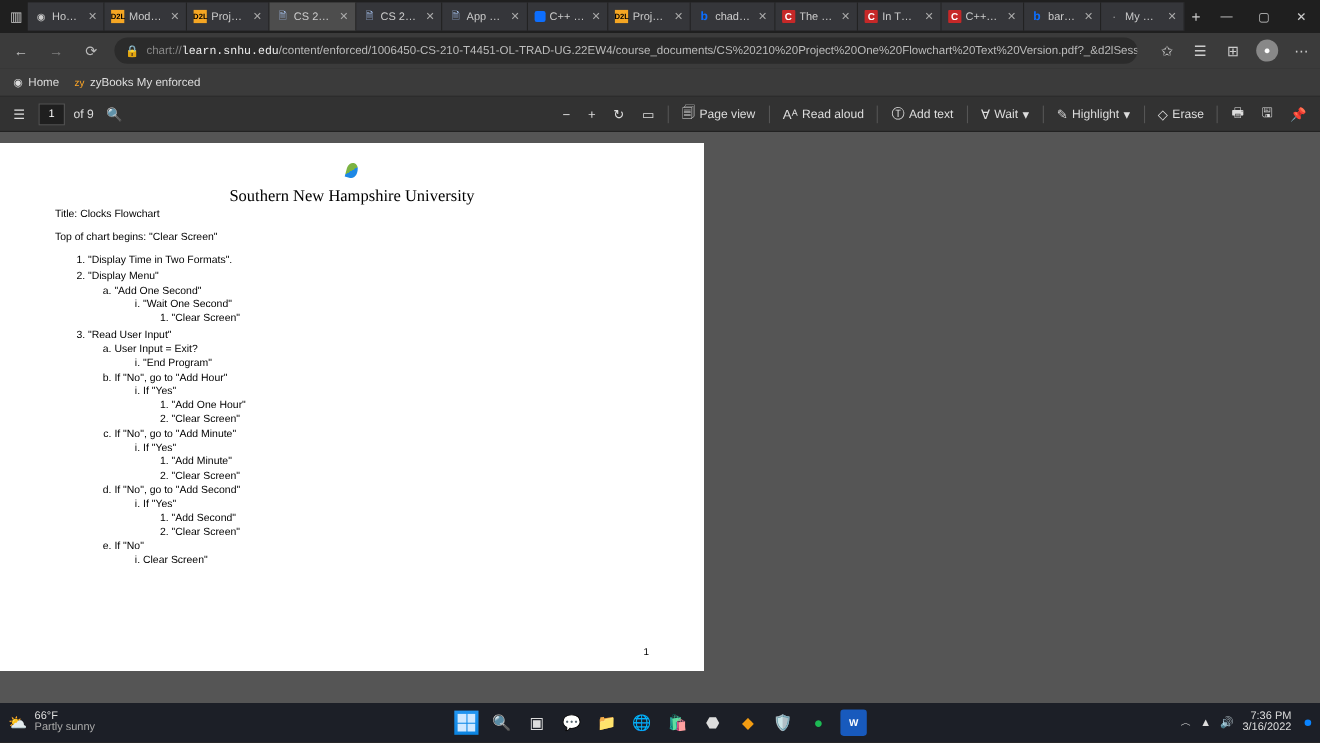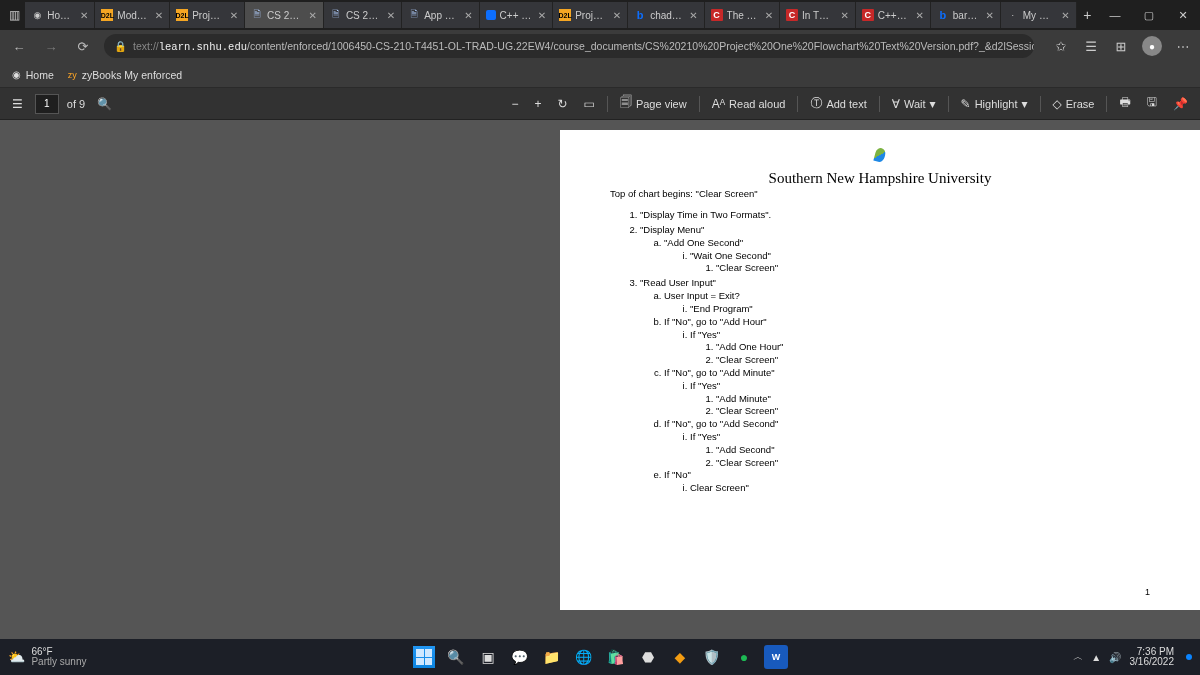--- a/index.html
+++ b/index.html
@@ -113,21 +113,21 @@
   }
   .tool-btn { display:flex; align-items:center; gap:4px; padding:2px 4px; cursor:pointer; color:#ddd;}
   .tool-btn .ic { font-size:12px; }
   .sep { width:1px; height:16px; background:#555; }
   
   .pdf-viewport {
     background:#555;
     height: calc(675px - 30px - 32px - 26px - 32px - 36px);
     overflow:auto;
     display:flex;
-    justify-content:flex-end;
+    justify-content:flex-start;
     padding:10px 0 30px;
   }
   .page {
     width:640px;
     min-height:480px;
     background:#fff;
     color:#000;
     padding:18px 50px 30px;
     position:relative;
     font-family:"Times New Roman", serif;
@@ -273,21 +273,21 @@
     <div class="win-btn close">✕</div>
   </div>
 </div>
 
 <div class="addr-bar">
   <div class="nav-btn">←</div>
   <div class="nav-btn" style="opacity:.5;">→</div>
   <div class="nav-btn">⟳</div>
   <div class="url-box">
     <span>🔒</span>
-    <span><span style="color:#888;">text://</span><span class="url-host">learn.snhu.edu</span><span>/content/enforced/1006450-CS-210-T4451-OL-TRAD-UG.22EW4/course_documents/CS%20210%20Project%20One%20Flowchart%20Text%20Version.pdf?_&amp;d2lSessionVal=5T2vFvFWx10nT35c4YiXBessT&amp;ou=1006450</span></span>
+    <span><span style="color:#888;">chart://</span><span class="url-host">learn.snhu.edu</span><span>/content/enforced/1006450-CS-210-T4451-OL-TRAD-UG.22EW4/course_documents/CS%20210%20Project%20One%20Flowchart%20Text%20Version.pdf?_&amp;d2lSessionVal=5T2vFvFWx10nT35c4YiXBessT&amp;ou=1006450</span></span>
   </div>
   <div class="addr-right">
     <div class="addr-icon">✩</div>
     <div class="addr-icon">☰</div>
     <div class="addr-icon">⊞</div>
     <div class="avatar">●</div>
     <div class="addr-icon">⋯</div>
   </div>
 </div>
 
@@ -369,20 +369,21 @@
         <span class="ic">📌</span>
       </div>
   </div>
 </div>
 
 <div class="pdf-viewport">
   <div class="page">
     <div class="logo-row"><span class="leaf"></span></div>
     <div class="uni-name">Southern New Hampshire University</div>
     <div class="body">
+      <p>Title: Clocks Flowchart</p>
       <p>Top of chart begins: "Clear Screen"</p>
       <ol class="main">
         <li>"Display Time in Two Formats".</li>
         <li><span>"Display Menu"</span>
           <ol class="alpha">
             <li><span>"Add One Second"</span>
               <ol class="roman">
                 <li><span>"Wait One Second"</span>
                   <ol class="num2">
                       <li>"Clear Screen"</li>

